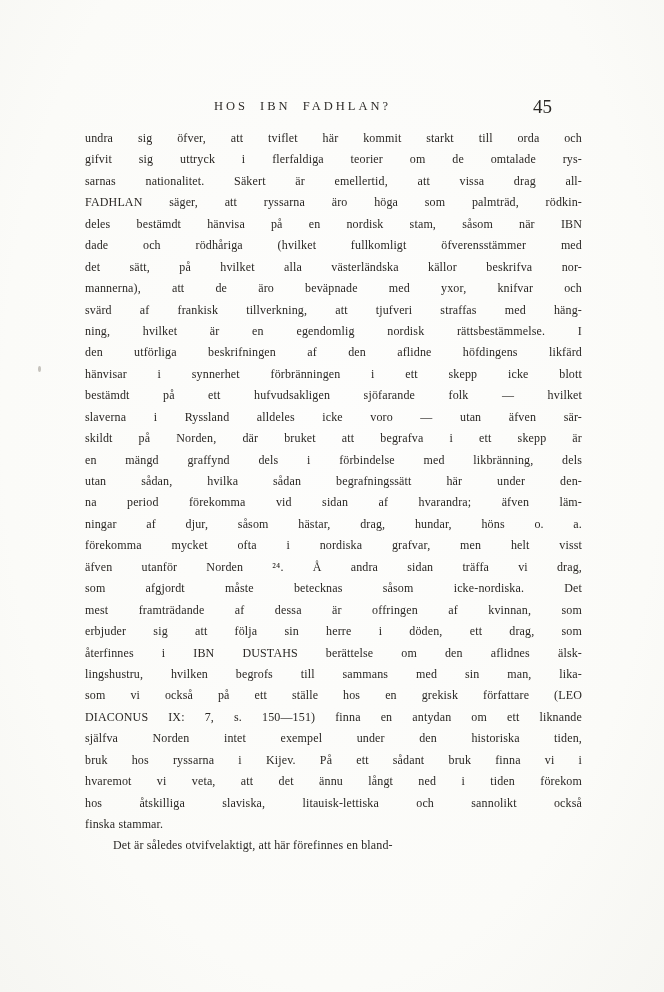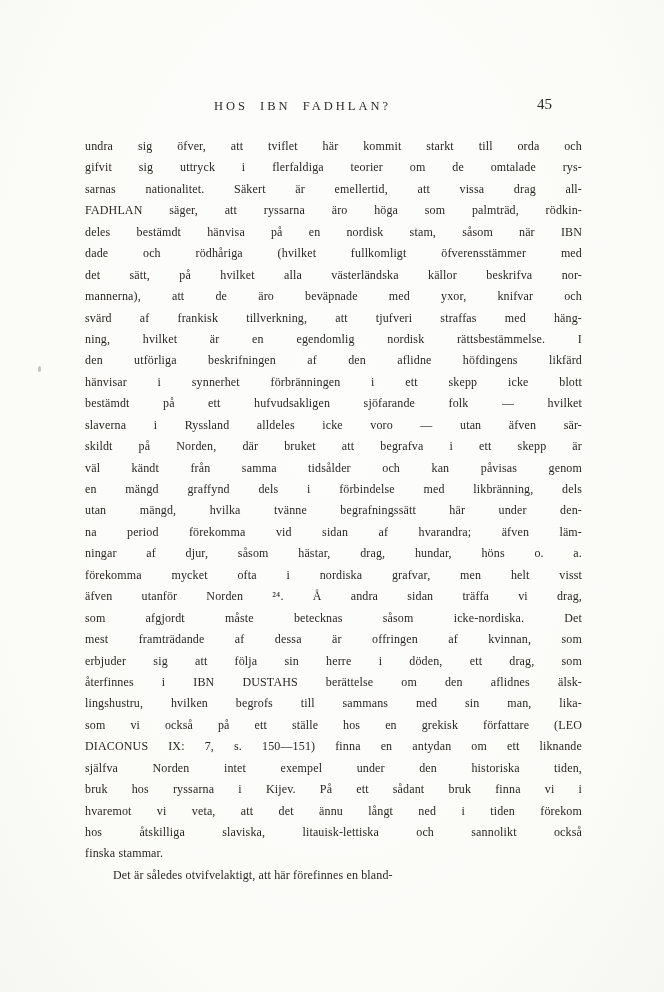--- a/index.html
+++ b/index.html
@@ -19,38 +19,38 @@
   }
   .text-block {
     position: absolute;
     left: 85px;
     top: 96px;
     width: 497px;
   }
   .running-head {
     position: relative;
     height: 20px;
-    margin-bottom: 20px;
+    margin-bottom: 12px;
   }
   .running-title {
     position: absolute;
     top: 3px;
     left: 50%;
     transform: translateX(calc(-50% - 31px));
     font-size: 12.5px;
     letter-spacing: 3px;
     word-spacing: 6px;
     white-space: nowrap;
     color: #2e2b28;
   }
   .page-number {
     position: absolute;
     top: 0;
     right: 30px;
-    font-size: 15px;
+    font-size: 19px;
     color: #2a2724;
   }
   .page-body {
     font-size: 12px;
     letter-spacing: 0.15px;
   }
   .line {
     height: 21.45px;
     line-height: 21.45px;
     overflow: hidden;
@@ -98,23 +98,22 @@
       <div class="line j">dade och rödhåriga (hvilket fullkomligt öfverensstämmer med</div>
       <div class="line j">det sätt, på hvilket alla västerländska källor beskrifva nor-</div>
       <div class="line j">mannerna), att de äro beväpnade med yxor, knifvar och</div>
       <div class="line j">svärd af frankisk tillverkning, att tjufveri straffas med häng-</div>
       <div class="line j">ning, hvilket är en egendomlig nordisk rättsbestämmelse. I</div>
       <div class="line j">den utförliga beskrifningen af den aflidne höfdingens likfärd</div>
       <div class="line j">hänvisar i synnerhet förbränningen i ett skepp icke blott</div>
       <div class="line j">bestämdt på ett hufvudsakligen sjöfarande folk — hvilket</div>
       <div class="line j">slaverna i Ryssland alldeles icke voro — utan äfven sär-</div>
       <div class="line j">skildt på Norden, där bruket att begrafva i ett skepp är</div>
-      <div class="line j">väl kändt från samma tidsålder och kan påvisas genom</div>
       <div class="line j">en mängd graffynd dels i förbindelse med likbränning, dels</div>
-      <div class="line j">utan mängd, hvilka tvänne begrafningssätt här under den-</div>
+      <div class="line j">utan sådan, hvilka sådan begrafningssätt här under den-</div>
       <div class="line j">na period förekomma vid sidan af hvarandra; äfven läm-</div>
       <div class="line j">ningar af djur, såsom hästar, drag, hundar, höns o. a.</div>
       <div class="line j">förekomma mycket ofta i nordiska grafvar, men helt visst</div>
       <div class="line j">äfven utanför Norden ²⁴. Å andra sidan träffa vi drag,</div>
       <div class="line j">som afgjordt måste betecknas såsom icke-nordiska. Det</div>
       <div class="line j">mest framträdande af dessa är offringen af kvinnan, som</div>
       <div class="line j">erbjuder sig att följa sin herre i döden, ett drag, som</div>
       <div class="line j">återfinnes i IBN DUSTAHS berättelse om den aflidnes älsk-</div>
       <div class="line j">lingshustru, hvilken begrofs till sammans med sin man, lika-</div>
       <div class="line j">som vi också på ett ställe hos en grekisk författare (LEO</div>

